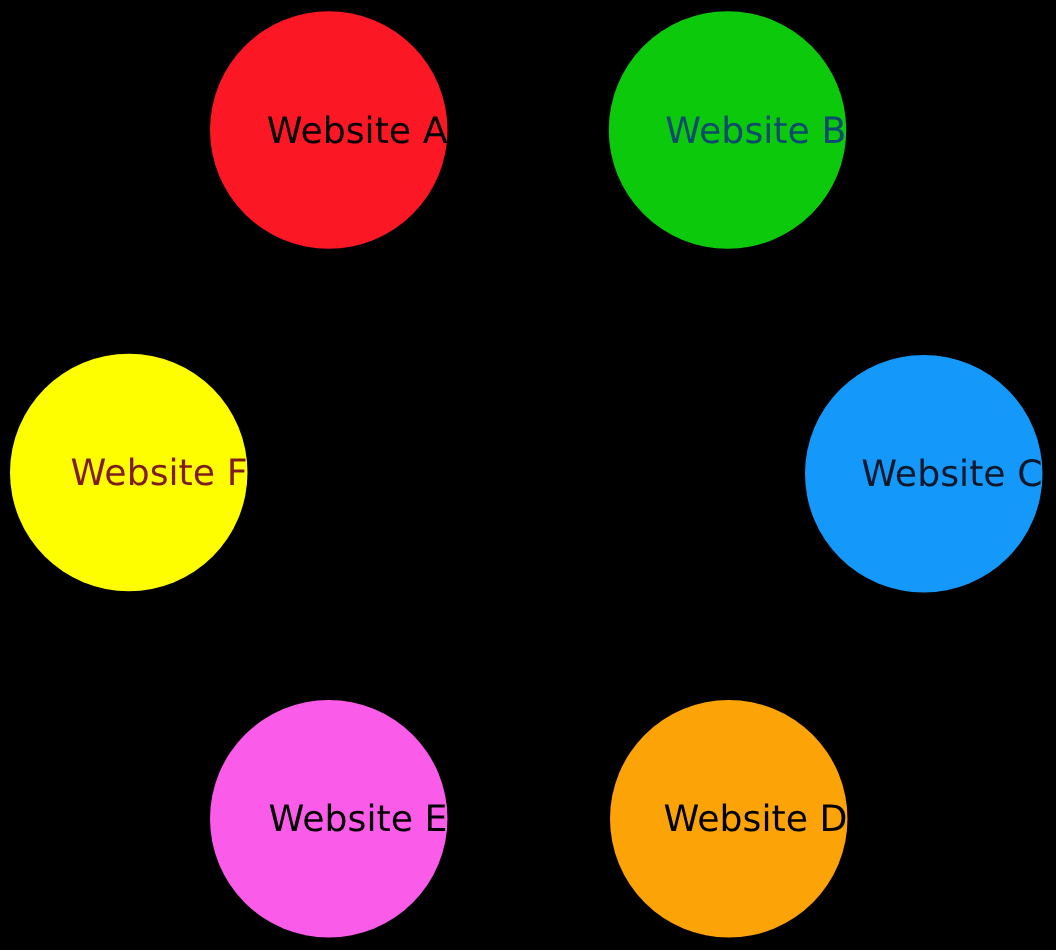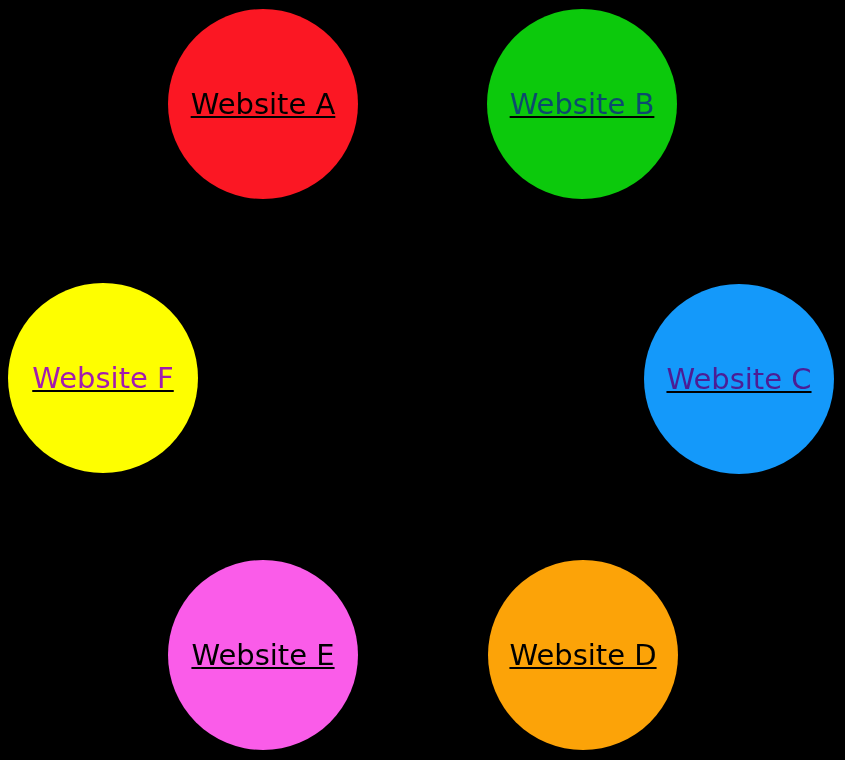--- a/index.html
+++ b/index.html
@@ -15,47 +15,46 @@
     position: relative;
     width: 845px;
     height: 760px;
     background: #000000;
   }
   .node {
     position: absolute;
     border-radius: 50%;
     display: flex;
     align-items: center;
-    justify-content: center;
+    justify-content: flex-end;
     box-sizing: border-box;
-    text-decoration: underline;
   }
   .node-label {
     color: #000000;
     font-size: 29px;
     font-weight: 400;
     white-space: nowrap;
     user-select: none;
   }
 </style>
 </head>
 <body>
 
 <div class="canvas">
   <div class="node" style="width: 190px; height: 190px; left: 168px; top: 9px; background: rgb(251, 23, 35);">
     <span class="node-label" style="color: rgb(0, 0, 0);">Website A</span>
   </div>
   <div class="node" style="width: 190px; height: 190px; left: 487px; top: 9px; background: rgb(12, 201, 12);">
     <span class="node-label" style="color: #0c4a6e;">Website B</span>
   </div>
   <div class="node" style="width: 190px; height: 190px; left: 644px; top: 284px; background: rgb(20, 153, 250);">
-    <span class="node-label" style="color: #4c1d95;">Website C</span>
+    <span class="node-label" style="color: #0f172a;">Website C</span>
   </div>
   <div class="node" style="width: 190px; height: 190px; left: 168px; top: 560px; background: rgb(250, 92, 233);">
     <span class="node-label" style="color: rgb(0, 0, 0);">Website E</span>
   </div>
   <div class="node" style="width: 190px; height: 190px; left: 488px; top: 560px; background: rgb(252, 163, 8);">
     <span class="node-label" style="color: rgb(0, 0, 0);">Website D</span>
   </div>
   <div class="node" style="width: 190px; height: 190px; left: 8px; top: 283px; background: rgb(254, 254, 0);">
-    <span class="node-label" style="color: #a21caf;">Website F</span>
+    <span class="node-label" style="color: #7f1d1d;">Website F</span>
   </div>
 </div>
 
 </body></html>

